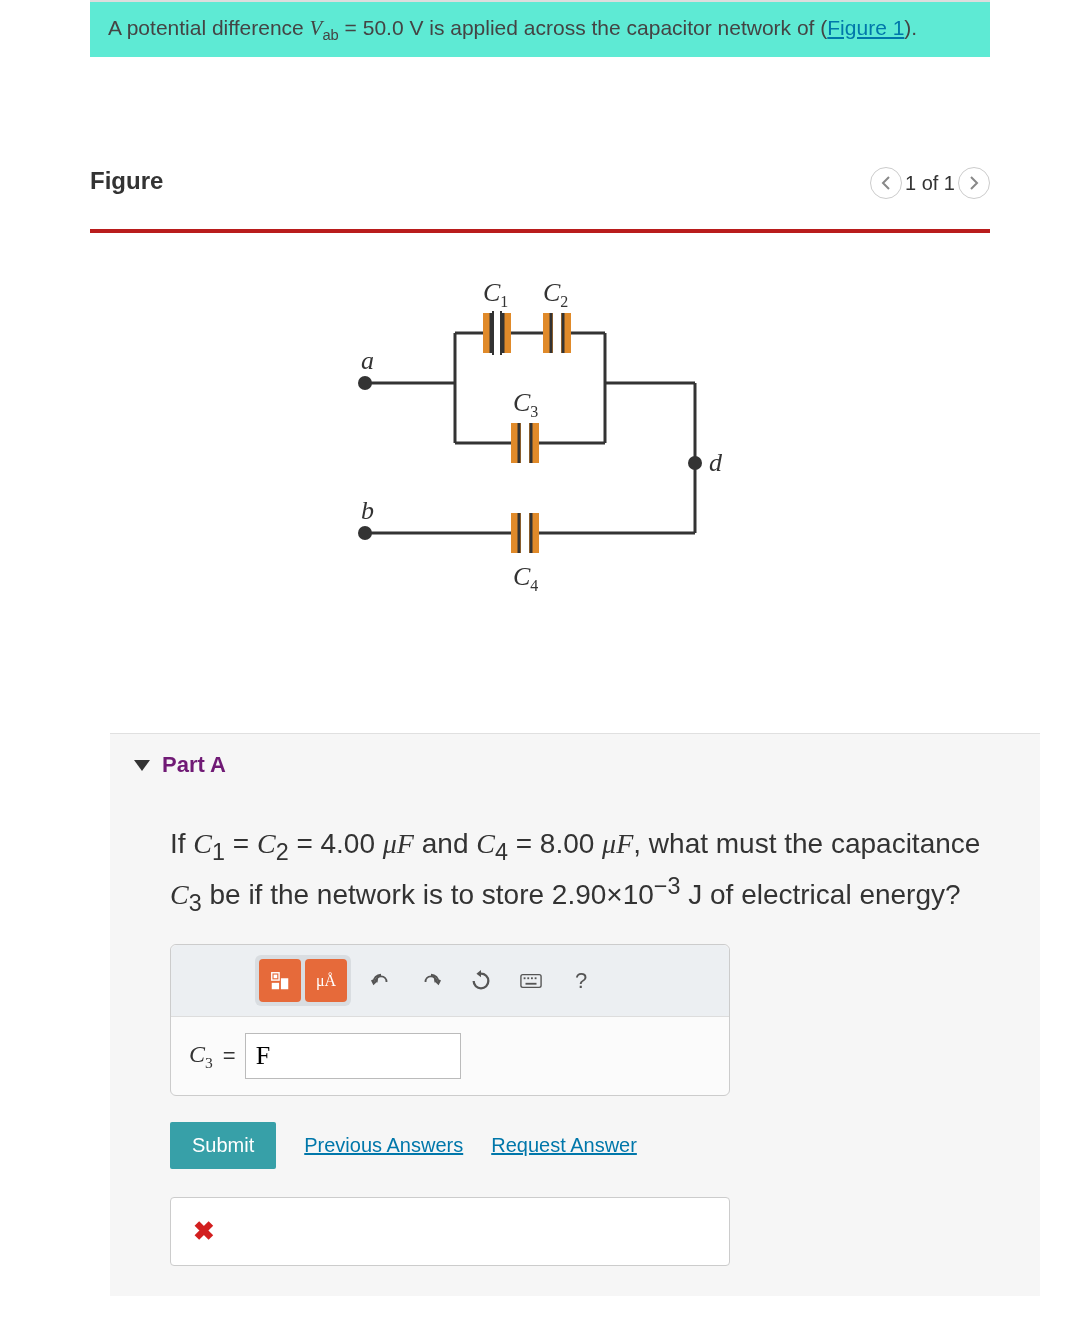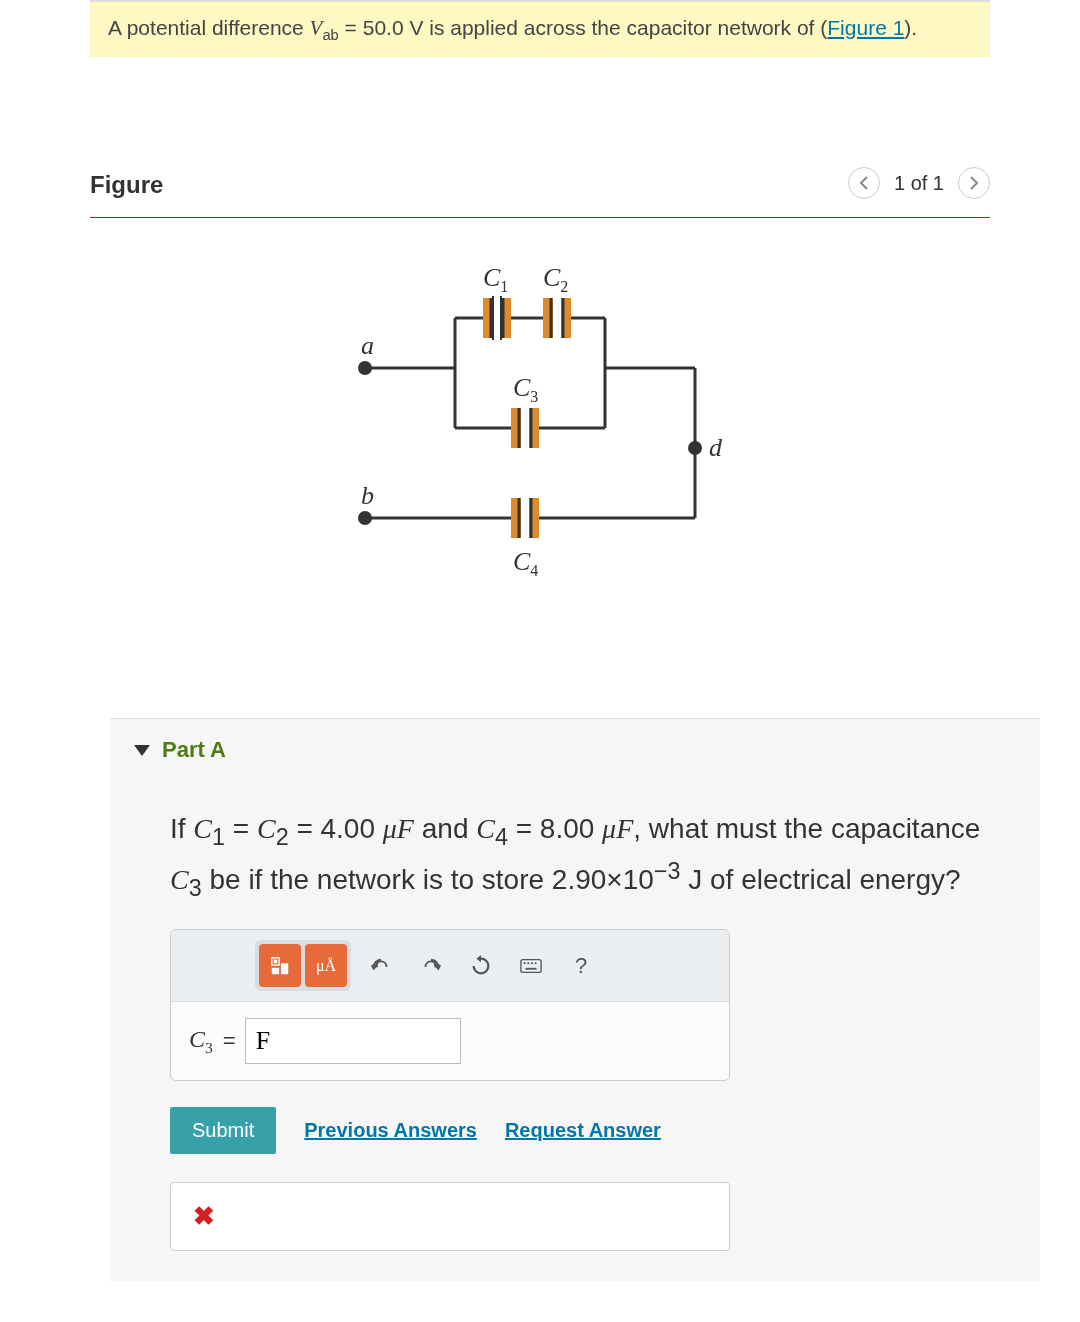--- a/index.html
+++ b/index.html
@@ -7,42 +7,42 @@
     margin: 0;
     font-family: Arial, Helvetica, sans-serif;
     background: #ffffff;
     color: #333;
     width: 1080px;
   }
   .page {
     padding: 0 40px 40px 40px;
   }
   .problem-statement {
-    background: #fef9c3;
+    background: #5eead4;
     border-top: 2px solid #ddd;
     padding: 14px 18px;
     margin: 0 50px 0 50px;
     font-size: 21px;
     color: #444;
   }
   .problem-statement .var { font-style: italic; font-family: 'Times New Roman', serif; }
   .problem-statement sub { font-size: 0.7em; font-style: normal; }
   .figure-link { color: #0077aa; text-decoration: underline; cursor: pointer; }
   .figure-section {
     margin: 110px 50px 0 50px;
   }
   .figure-header {
     display: flex;
-    align-items: flex-end;
+    align-items: flex-start;
     justify-content: space-between;
-    padding-bottom: 18px;
-    border-bottom: 1px solid #b91c1c;
+    padding-bottom: 30px;
+    border-bottom: 4px solid #b91c1c;
   }
   .figure-title { font-weight: bold; font-size: 24px; color: #333; }
-  .figure-nav { display: flex; align-items: center; gap: 14px; }
+  .figure-nav { display: flex; align-items: center; gap: 3px; }
   .circ-btn {
     width: 32px; height: 32px; border-radius: 50%;
     border: 1px solid #ccc; background: #fff;
     display: flex; align-items: center; justify-content: center;
     color: #888; font-size: 16px; cursor: pointer;
   }
   .circ-btn svg { width: 10px; height: 14px; }
   .fig-count { font-size: 20px; color: #333; }
   .figure-body {
     display: flex;
@@ -59,21 +59,21 @@
     display: flex; align-items: center; gap: 12px;
     padding: 18px 24px;
     cursor: pointer;
   }
   .triangle {
     width: 0; height: 0;
     border-left: 8px solid transparent;
     border-right: 8px solid transparent;
     border-top: 11px solid #333;
   }
-  .part-title { font-weight: bold; font-size: 22px; color: #4d7c0f; }
+  .part-title { font-weight: bold; font-size: 22px; color: #701a75; }
   .part-body { padding: 28px 24px 30px 60px; }
   .question-text { font-size: 28px; color: #333; line-height: 1.45; }
   .question-text .serif-i { font-family: 'Times New Roman', serif; font-style: italic; }
   .instruction { font-weight: bold; font-size: 21px; margin-top: 18px; }
   .answer-box {
     margin-top: 24px;
     border: 1px solid #ccc;
     border-radius: 6px;
     width: 560px;
     background: #fbfbfb;
@@ -135,21 +135,21 @@
     color: #fff;
     border: none;
     padding: 12px 22px;
     font-size: 20px;
     border-radius: 2px;
     cursor: pointer;
     text-align: center;
   }
   .link-btn {
     color: #0077aa;
-    font-weight: bold;
+    font-weight: normal;
     font-size: 20px;
     text-decoration: underline;
     cursor: pointer;
   }
   .feedback-box {
     margin-top: 28px;
     border: 1px solid #ccc;
     background: #fff;
     border-radius: 4px;
     padding: 18px 22px;

